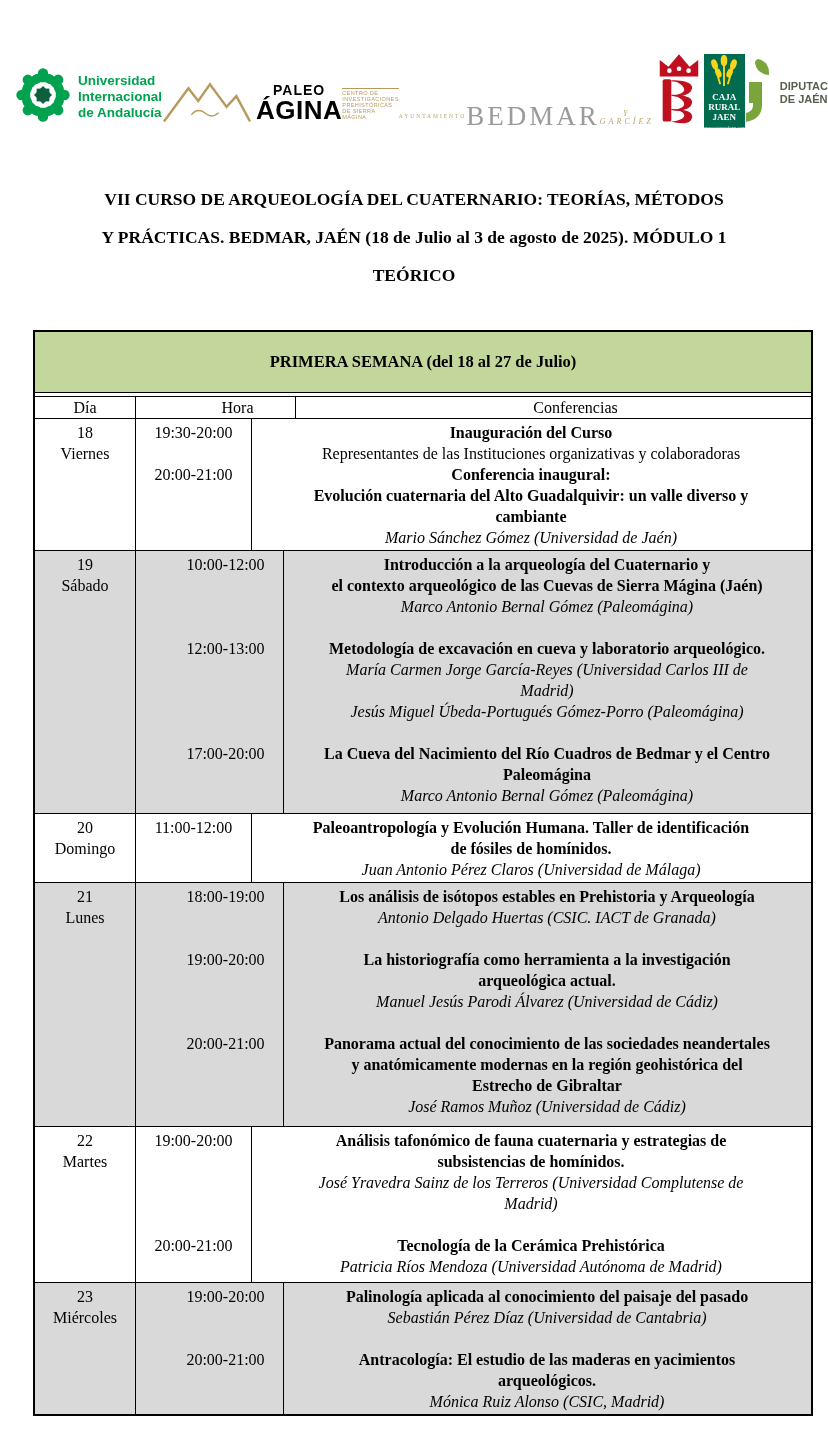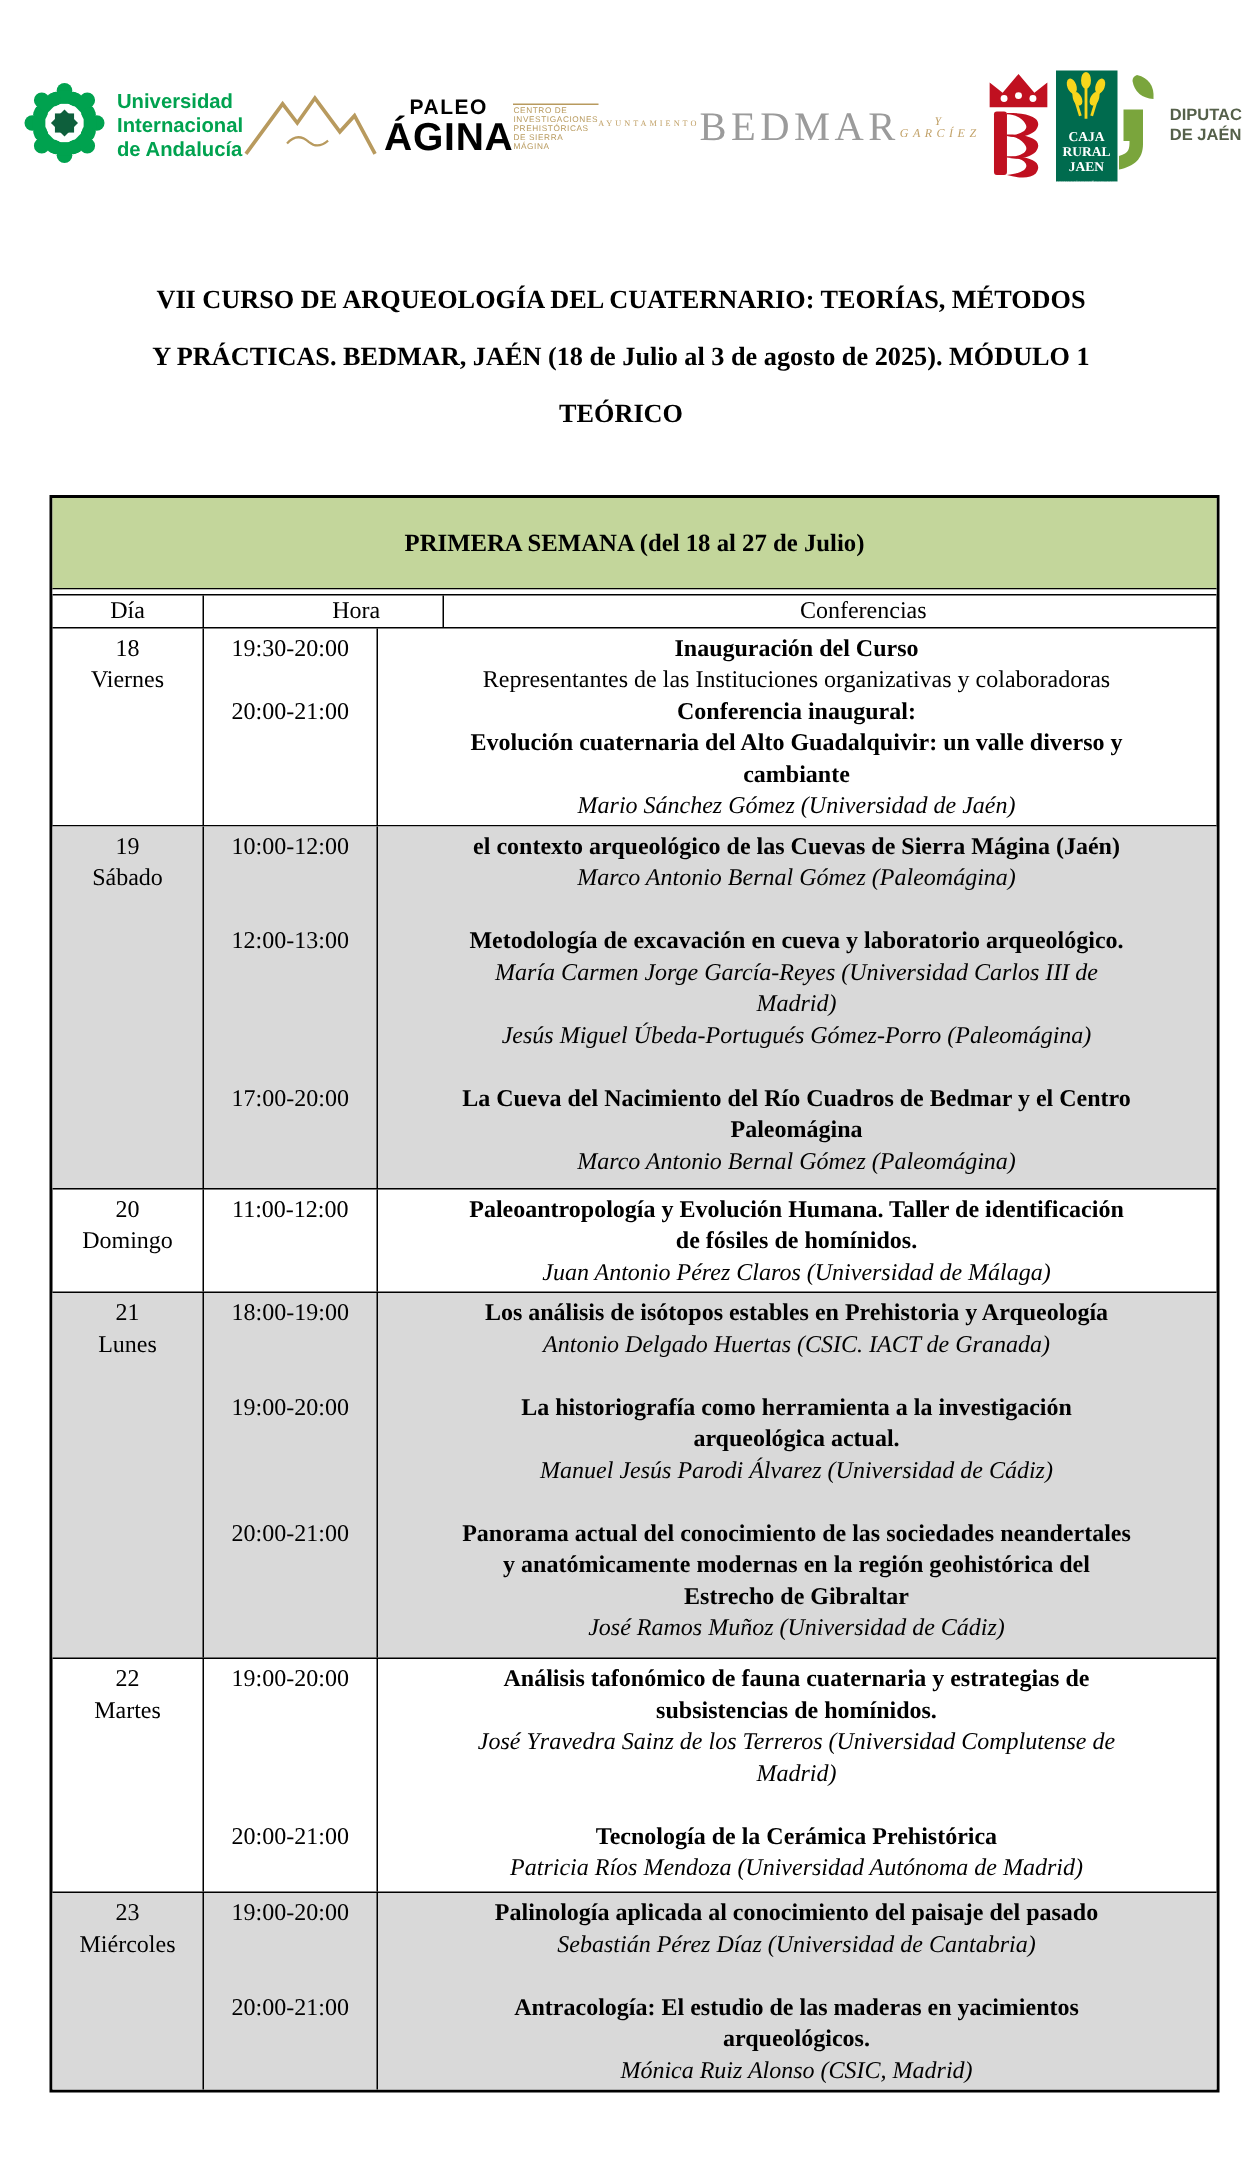--- a/index.html
+++ b/index.html
@@ -3,21 +3,21 @@
 <meta charset="utf-8">
 <style>
   html,body { margin:0; padding:0; background:#ffffff; }
   .page {
     width:828px; height:1447px; background:#fff; overflow:hidden;
     font-family:"Liberation Serif", serif; color:#000; position:relative;
   }
 
   
   .logos {
-    display:flex; align-items:center; justify-content:space-between;
+    display:flex; align-items:flex-end; justify-content:space-between;
     padding:40px 14px 0 14px; height:88px;
     font-family:"Liberation Sans", sans-serif;
   }
   .logo { display:flex; align-items:center; flex:none; }
   .logo-col { display:flex; flex-direction:row; align-items:center; }
 
   .unia-text { margin-left:6px; color:var(--unia-green,#00A24F); font-weight:bold;
                font-size:13.5px; line-height:16px; }
 
   .paleo-text { margin-left:4px; text-align:center; line-height:1; }
@@ -64,21 +64,21 @@
   }
   .week-spacer { height:3px; background:#fff; border-bottom:1px solid var(--border,#000); }
   .cols { display:flex; border-bottom:1px solid var(--border,#000);gap:44px; }
   .cols > div { text-align:center; padding:2px 0 1px; }
   .col-dia  { width:100px; border-right:1px solid var(--border,#000); }
   .col-hora { width:115px; border-right:1px solid var(--border,#000); }
   .col-conf { flex:1; }
 
   .day-row { display:flex; border-bottom:1px solid var(--border,#000); }
   .day-row:last-child { border-bottom:none; }
-  .day-row.shaded { background:var(--shaded-row-bg,#D9D9D9); }
+  .day-row.shaded { background:var(--shaded-row-bg,#D9D9D9);gap:32px; }
   .day-cell {
     width:100px; flex:none; border-right:1px solid var(--border,#000);
     text-align:center; padding-top:3px; line-height:21px;
   }
   .sessions {
     flex:1; padding-top:3px;
     background:linear-gradient(var(--border,#000),var(--border,#000)) 115px 0 / 1px 100% no-repeat;
   }
   .session { display:flex; }
   .session .hora { width:115px; flex:none; text-align:center; line-height:21px; }
@@ -308,20 +308,21 @@
         </div>
         <div class="day-row shaded">
           <div class="day-cell">
             <div>19</div>
             <div>Sábado</div>
           </div>
           <div class="sessions" style="padding-bottom: 7px;">
             <div class="session">
               <div class="hora">10:00-12:00</div>
               <div class="conf">
+                <div class="ln bold">Introducción a la arqueología del Cuaternario y</div>
                 <div class="ln bold">el contexto arqueológico de las Cuevas de Sierra Mágina (Jaén)</div>
                 <div class="ln italic">Marco Antonio Bernal Gómez (Paleomágina)</div>
               </div>
             </div>
             <div class="session" style="padding-top: 21px;">
               <div class="hora">12:00-13:00</div>
               <div class="conf">
                 <div class="ln bold">Metodología de excavación en cueva y laboratorio arqueológico.</div>
                 <div class="ln italic">María Carmen Jorge García-Reyes (Universidad Carlos III de</div>
                 <div class="ln italic">Madrid)</div>

